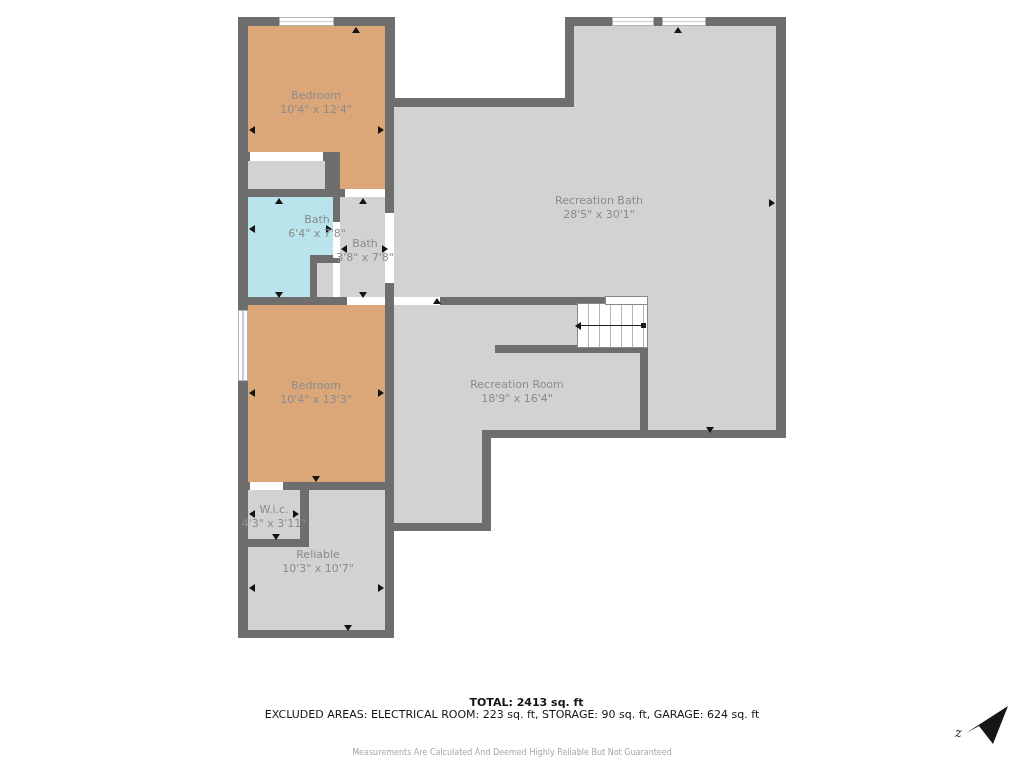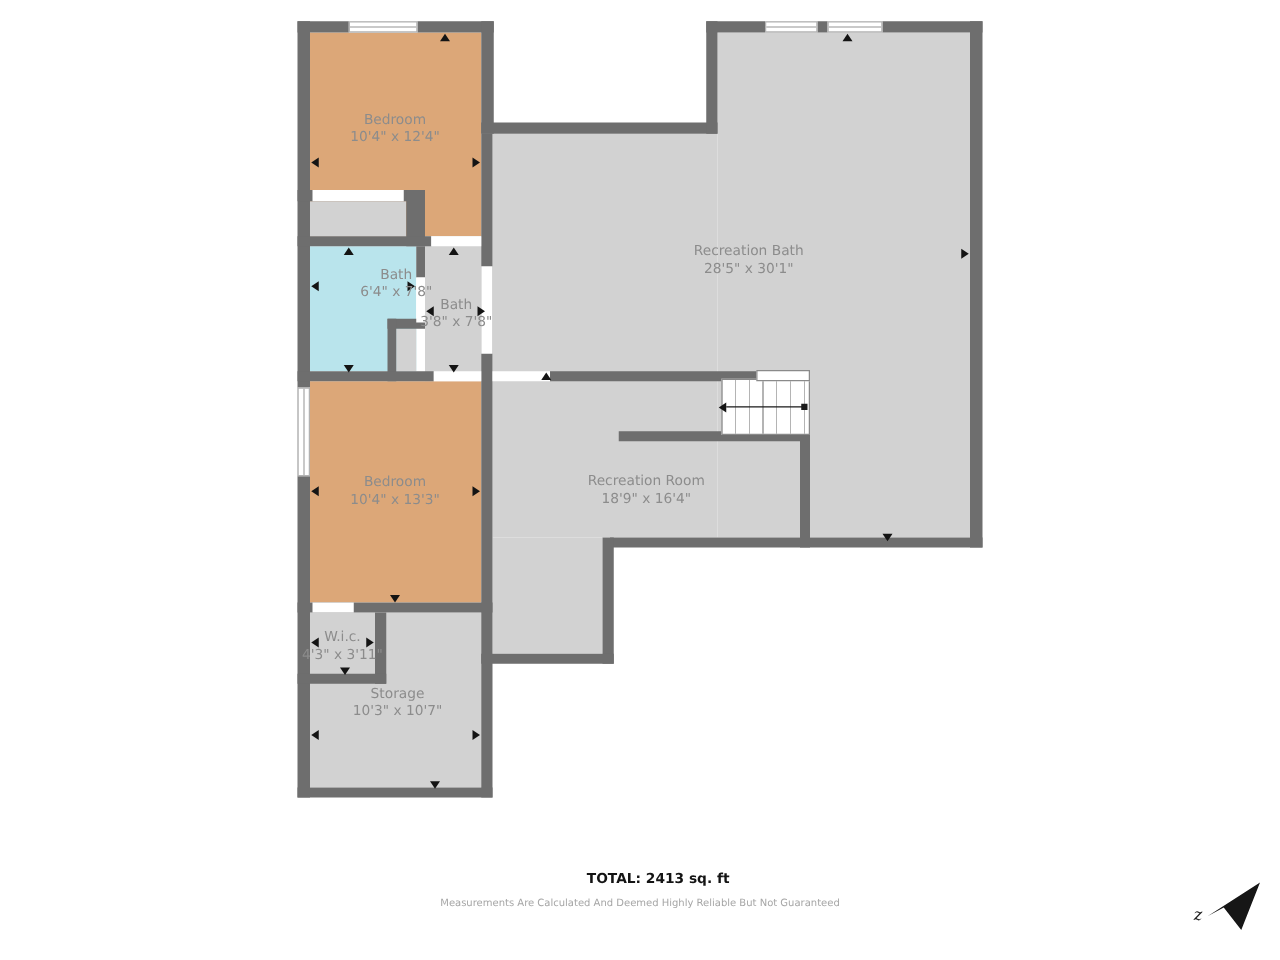--- a/index.html
+++ b/index.html
@@ -23,21 +23,21 @@
   .stair-line{position:absolute;left:581px;top:325px;width:62px;height:1px;background:#1a1a1a;z-index:8;}
   .stair-sq{position:absolute;left:641px;top:323px;width:5px;height:5px;background:#1a1a1a;z-index:8;}
   .ar{position:absolute;width:0;height:0;z-index:25;}
   .ar-up{border-left:4px solid transparent;border-right:4px solid transparent;border-bottom:6px solid #141414;}
   .ar-down{border-left:4px solid transparent;border-right:4px solid transparent;border-top:6px solid #141414;}
   .ar-left{border-top:4px solid transparent;border-bottom:4px solid transparent;border-right:6px solid #141414;}
   .ar-right{border-top:4px solid transparent;border-bottom:4px solid transparent;border-left:6px solid #141414;}
   #summary{position:absolute;left:0;top:697px;width:100%;text-align:center;color:#141414;z-index:40;}
   #summary .l1{font-size:11px;font-weight:bold;line-height:12px;padding-left:29px;}
   #summary .l2,#summary .l3{font-size:11px;line-height:12px;}
-  #summary .l4{font-size:8px;line-height:10px;color:#a6a6a6;margin-top:9px;}
+  #summary .l4{font-size:8px;line-height:10px;color:#a6a6a6;margin-top:27px;}
   #compass{position:absolute;left:948px;top:704px;z-index:40;}
   #compass-z{position:absolute;left:955px;top:725px;font-size:13px;font-style:italic;
       font-family:"DejaVu Serif",serif;color:#1a1a1a;z-index:41;}
 </style>
 </head>
 <body>
 
 <div id="page">
 
   <div class="floor" style="left:574px;top:26px;width:202px;height:404px;"></div>
@@ -143,26 +143,27 @@
   </div>
   <div class="room-label" style="left:316px;top:379px;">
     <div>Bedroom</div>
     <div>10'4" x 13'3"</div>
   </div>
   <div class="room-label" style="left:274px;top:503px;">
     <div>W.i.c.</div>
     <div>4'3" x 3'11"</div>
   </div>
   <div class="room-label" style="left:318px;top:548px;">
-    <div>Storage</div>
+    <div>Reliable</div>
     <div>10'3" x 10'7"</div>
   </div>
 
   <div id="summary">
     <div class="l1">TOTAL: 2413 sq. ft</div>
+    <div class="l3">EXCLUDED AREAS: ELECTRICAL ROOM: 223 sq. ft, STORAGE: 90 sq. ft, GARAGE: 624 sq. ft</div>
     <div class="l4">Measurements Are Calculated And Deemed Highly Reliable But Not Guaranteed</div>
   </div>
 
   <svg id="compass" width="62" height="42" viewBox="0 0 62 42">
     <polygon points="18,29 60,2 45,40 31,22" fill="#161616"></polygon>
   </svg>
   <div id="compass-z">z</div>
 
 </div>
 

